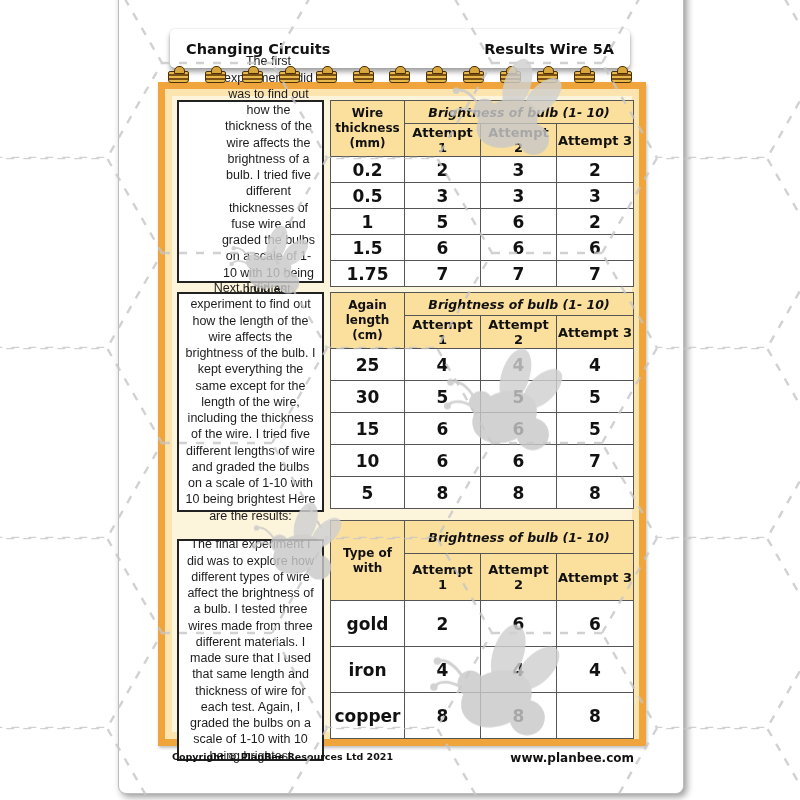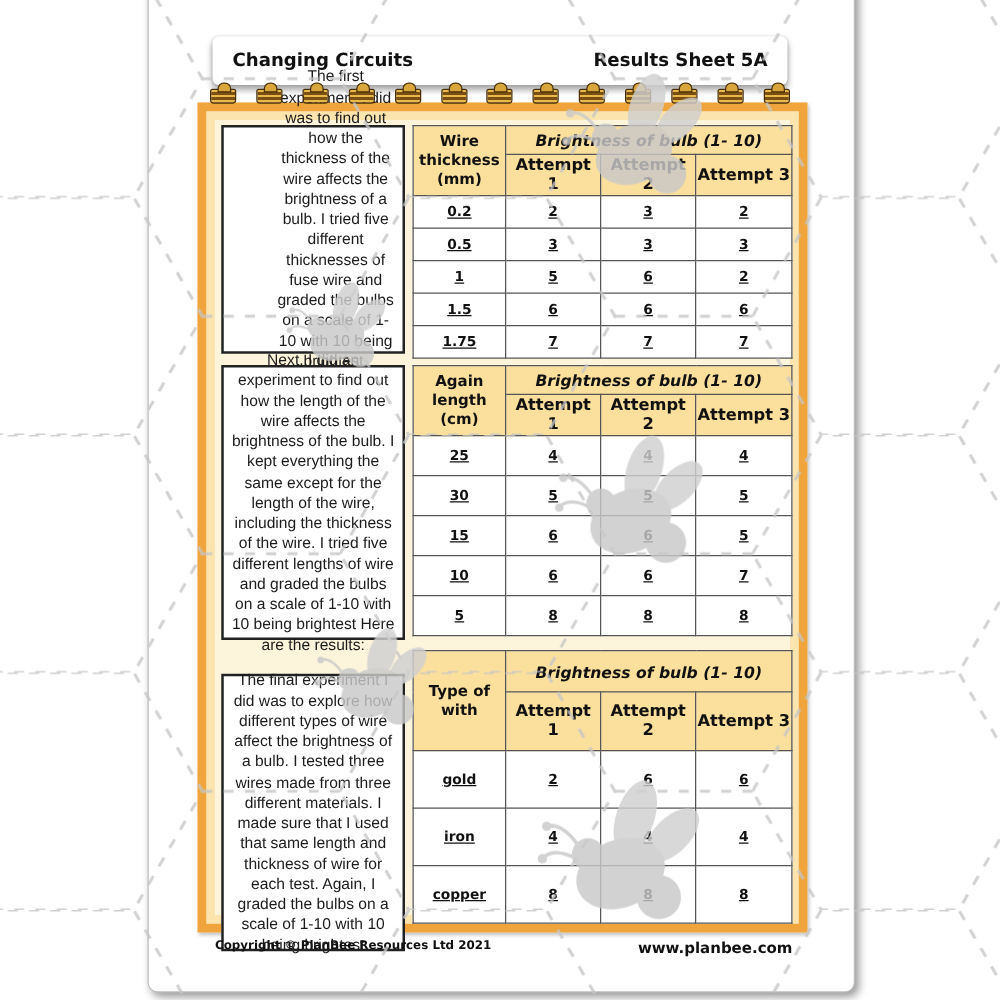--- a/index.html
+++ b/index.html
@@ -45,21 +45,21 @@
 
   
   table.rtable { position:absolute; left:330px; width:303px; z-index:3;
                  border-collapse:collapse; table-layout:fixed; background:#fff;
                  font-family:"DejaVu Sans", sans-serif; }
   .rtable th, .rtable td { border:1.5px solid #555; text-align:center;
                            vertical-align:middle; padding:1px; }
   .rtable th { background:#fbdf9d; font-size:13px; font-weight:700; color:#111; }
   .rtable th.span-h { font-style:italic; font-size:12.5px; }
   .rtable th.corner-h { font-size:12px; line-height:1.25;margin-left:28px; }
-  .rtable td { font-size:11px; font-weight:700; color:#111;text-decoration:underline; }
+  .rtable td { font-size:17px; font-weight:700; color:#111; }
   .t1 { top:100px; } .t2 { top:292px; } .t3 { top:520px; }
   .t1 tr.hr1 th { height:23px; }  .t1 tr.hr2 th { height:28px; }  .t1 tbody td { height:26px; }
   .t2 tr.hr1 th { height:23px; }  .t2 tr.hr2 th { height:33px; }  .t2 tbody td { height:32px; }
   .t3 tr.hr1 th { height:33px; }  .t3 tr.hr2 th { height:47px; }  .t3 tbody td { height:46px; }
 
   
   .footer-left  { position:absolute; left:172px; top:751px; z-index:3;
                   font-size:9.5px; font-weight:700; color:#111;
                   font-family:"DejaVu Sans", sans-serif; }
   .footer-right { position:absolute; right:166px; top:751px; z-index:3;
@@ -72,21 +72,21 @@
 </style>
 </head>
 <body>
 
 <div class="stage">
 
   <div class="page"></div>
 
   <div class="titlebar">
     <span>Changing Circuits</span>
-    <span>Results Sheet 5A</span>
+    <span>Results Wire 5A</span>
   </div>
 
   <div class="badge-row">
       <div class="badge"></div>
       <div class="badge"></div>
       <div class="badge"></div>
       <div class="badge"></div>
       <div class="badge"></div>
       <div class="badge"></div>
       <div class="badge"></div>

